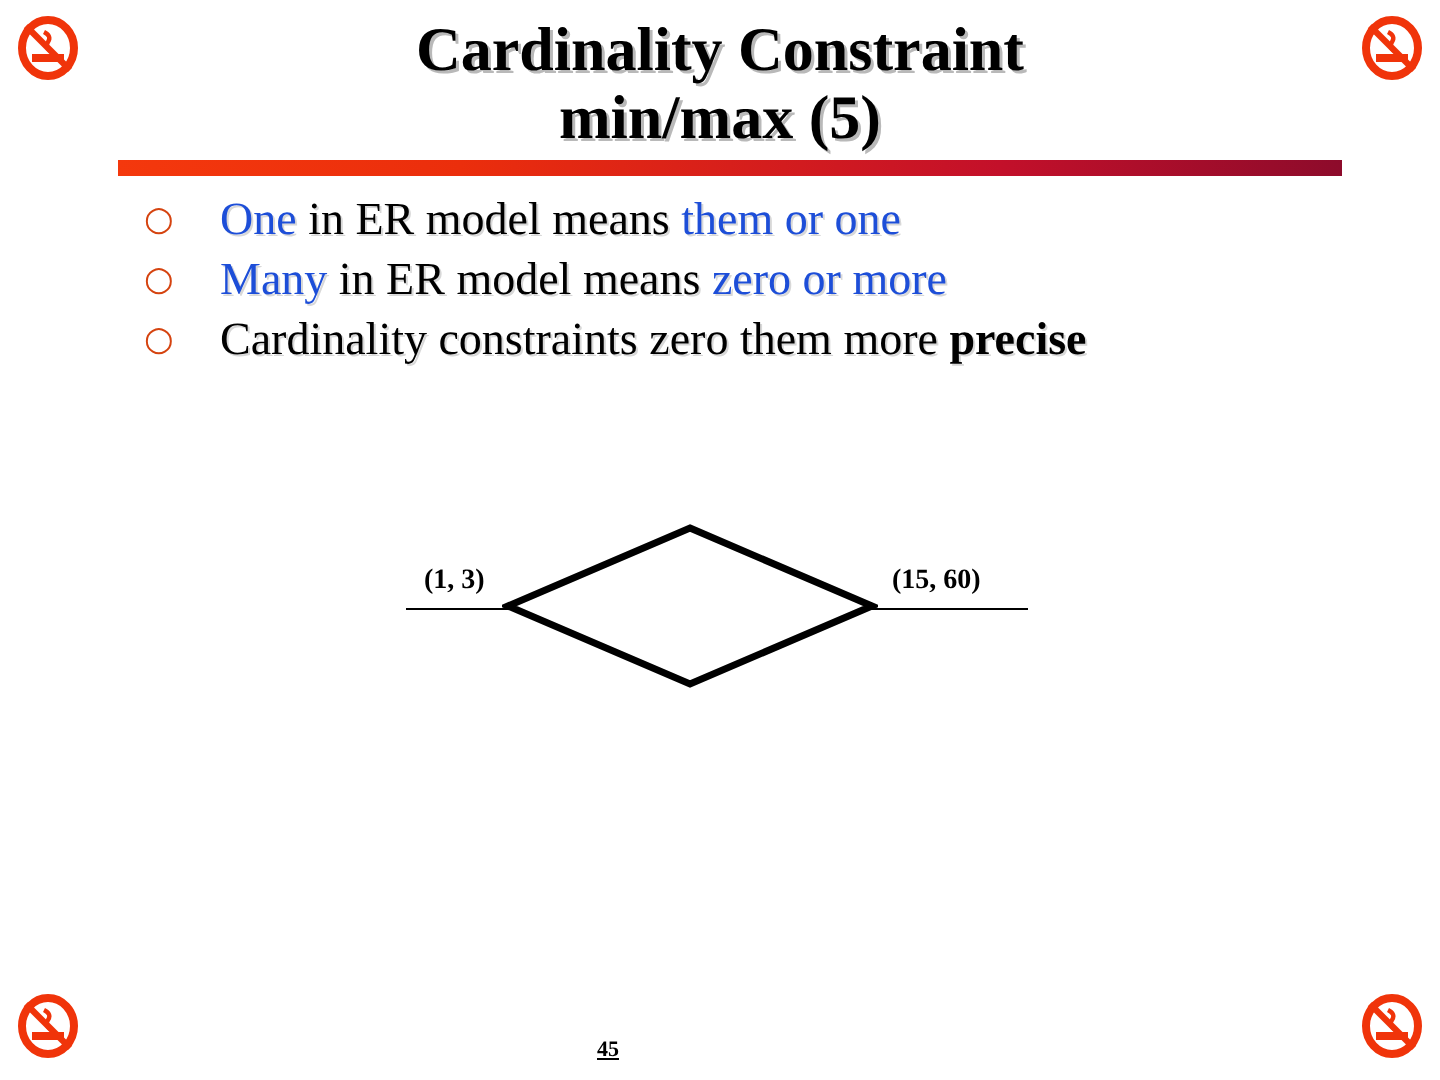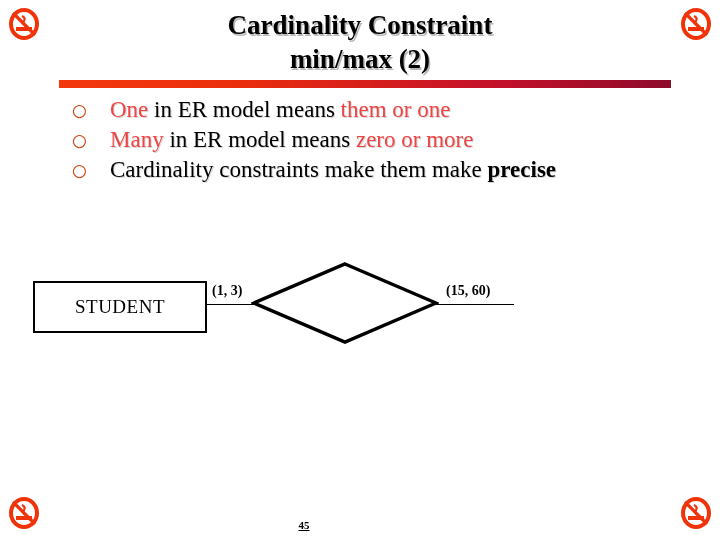--- a/index.html
+++ b/index.html
@@ -35,21 +35,21 @@
   #icon-br { left: 681px; top: 497px; }
 
   
   .title-block {
     position: absolute;
     left: 110px;
     top: 8px;
     width: 500px;
     text-align: center;
     font-weight: bold;
-    font-size: 27px;
+    font-size: 31px;
     line-height: 34px;
     color: #000000;
     text-shadow: 1.5px 1.5px 0px #b9b9b9;
     font-family: "Liberation Serif", "DejaVu Serif", serif;
   }
   .title-line { display: block; }
 
   
   .rule-bar {
     position: absolute;
@@ -82,21 +82,21 @@
     font-family: "DejaVu Sans", sans-serif;
   }
   .bullet-text {
     font-size: 23px;
     line-height: 30px;
     color: #000000;
     white-space: nowrap;
     font-family: "Liberation Serif", "DejaVu Serif", serif;
     text-shadow: 1px 1px 0px #d8d8d8;
   }
-  .hl { color: #ef4444; }
+  .hl { color: #1d4ed8; }
   .bold { font-weight: bold; }
 
   
   .diagram { position: absolute; left: 0; top: 0; width: 720px; height: 540px; }
 
   .entity-box {
     position: absolute;
     border: 2px solid #000000;
     background: #ffffff;
     display: flex;
@@ -193,48 +193,45 @@
   <svg width="30" height="32" viewBox="0 0 30 32" aria-hidden="true">
     <ellipse cx="15" cy="16" rx="13" ry="14" fill="none" stroke="#F0340A" stroke-width="4"></ellipse>
     <path d="M7 19 h16 v4 h-16 z" fill="#F0340A"></path>
     <path d="M13 8 q4 2 2 5 q-2 3 2 5" fill="none" stroke="#F0340A" stroke-width="2.2"></path>
     <path d="M4 5 L26 27" stroke="#F0340A" stroke-width="3.2"></path>
   </svg>
 </div>
 
 <div class="title-block">
   <span class="title-line">Cardinality Constraint</span>
-  <span class="title-line">min/max (2)</span>
+  <span class="title-line">min/max (5)</span>
 </div>
 
 <div class="rule-bar"></div>
 
 <div class="bullets" id="bullet-list">
     <div class="bullet-row">
       <span class="bullet-mark">○</span>
       <span class="bullet-text"><span class="hl">One</span><span> in ER model means </span><span class="hl">them or one</span></span>
     </div>
     <div class="bullet-row">
       <span class="bullet-mark">○</span>
       <span class="bullet-text"><span class="hl">Many</span><span> in ER model means </span><span class="hl">zero or more</span></span>
     </div>
     <div class="bullet-row">
       <span class="bullet-mark">○</span>
-      <span class="bullet-text"><span>Cardinality constraints make them make </span><span class="bold">precise</span></span>
+      <span class="bullet-text"><span>Cardinality constraints zero them more </span><span class="bold">precise</span></span>
     </div>
   </div>
 
 <div class="diagram">
 
   <div class="connector" id="conn-left"></div>
   <div class="connector" id="conn-right"></div>
 
-  <div class="entity-box" id="entity-student">
-    <span>STUDENT</span>
-  </div>
 
   <svg class="rel-diamond" viewBox="0 0 188 84">
     <polygon points="94,3 185,42 94,81 3,42" fill="#ffffff" stroke="#000000" stroke-width="3.5"></polygon>
   </svg>
 
 
   <div class="card-label" id="card-left">(1, 3)</div>
   <div class="card-label" id="card-right">(15, 60)</div>
 </div>
 

